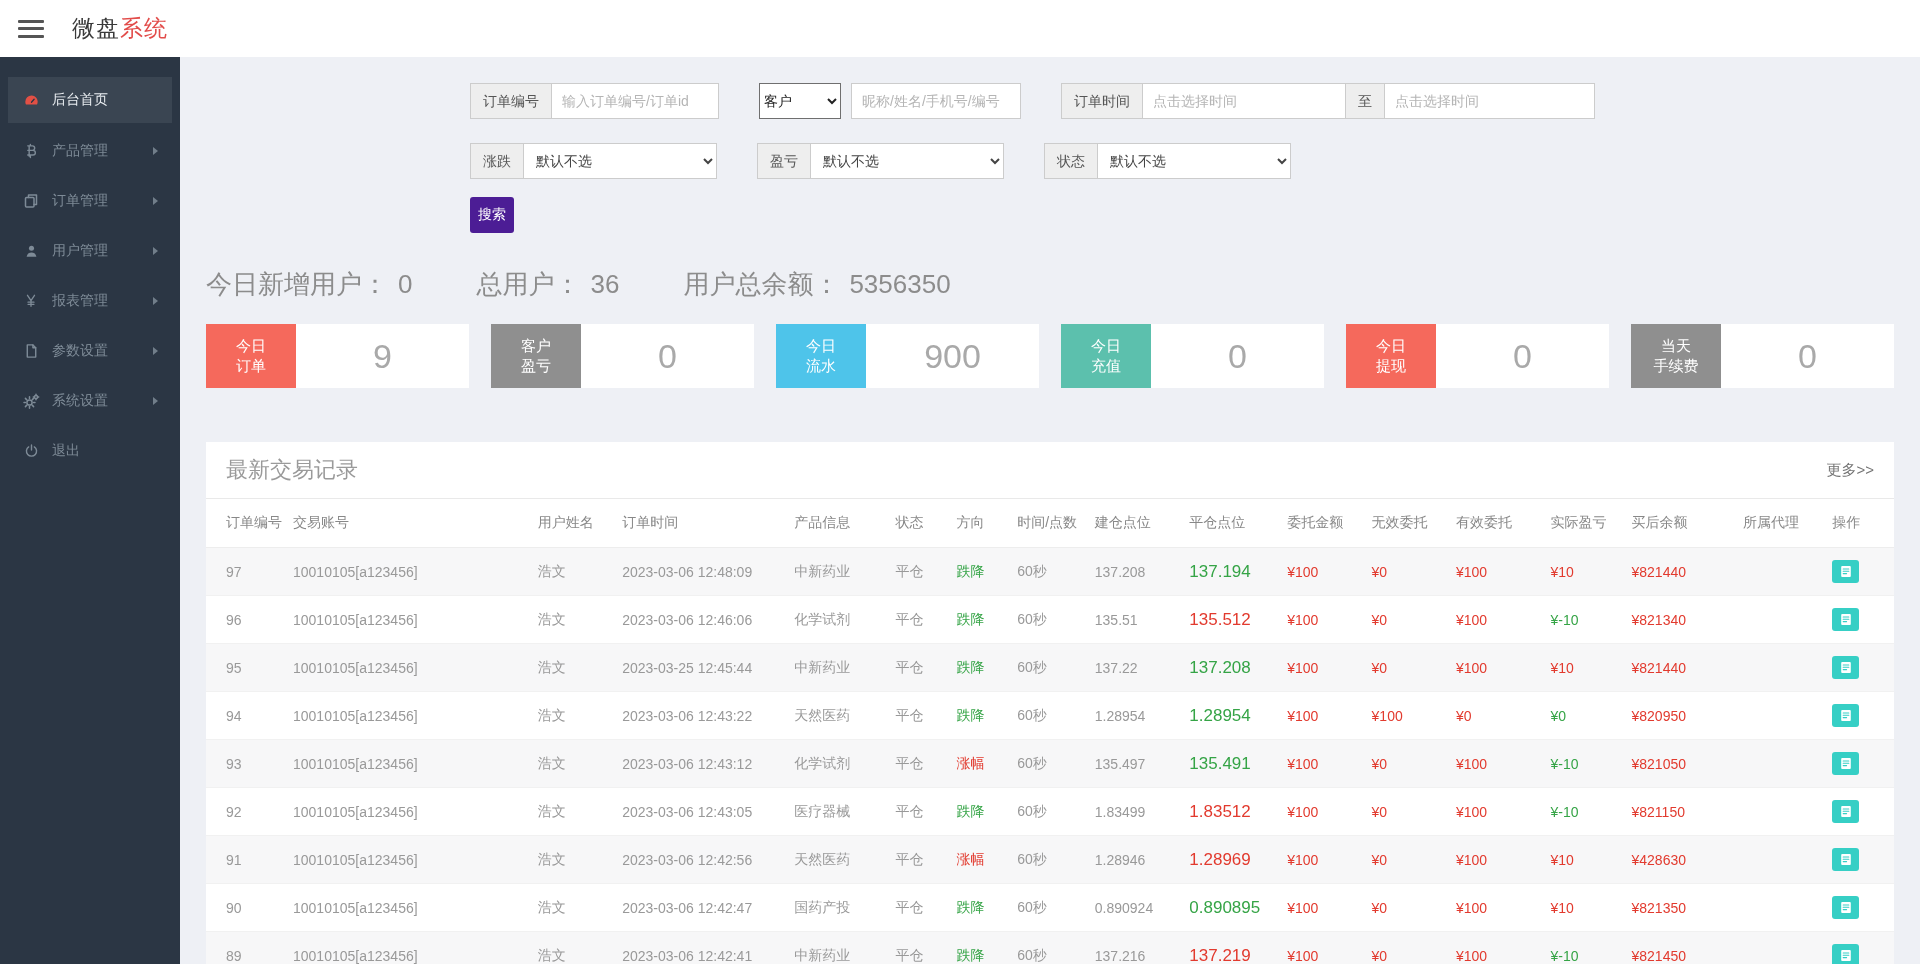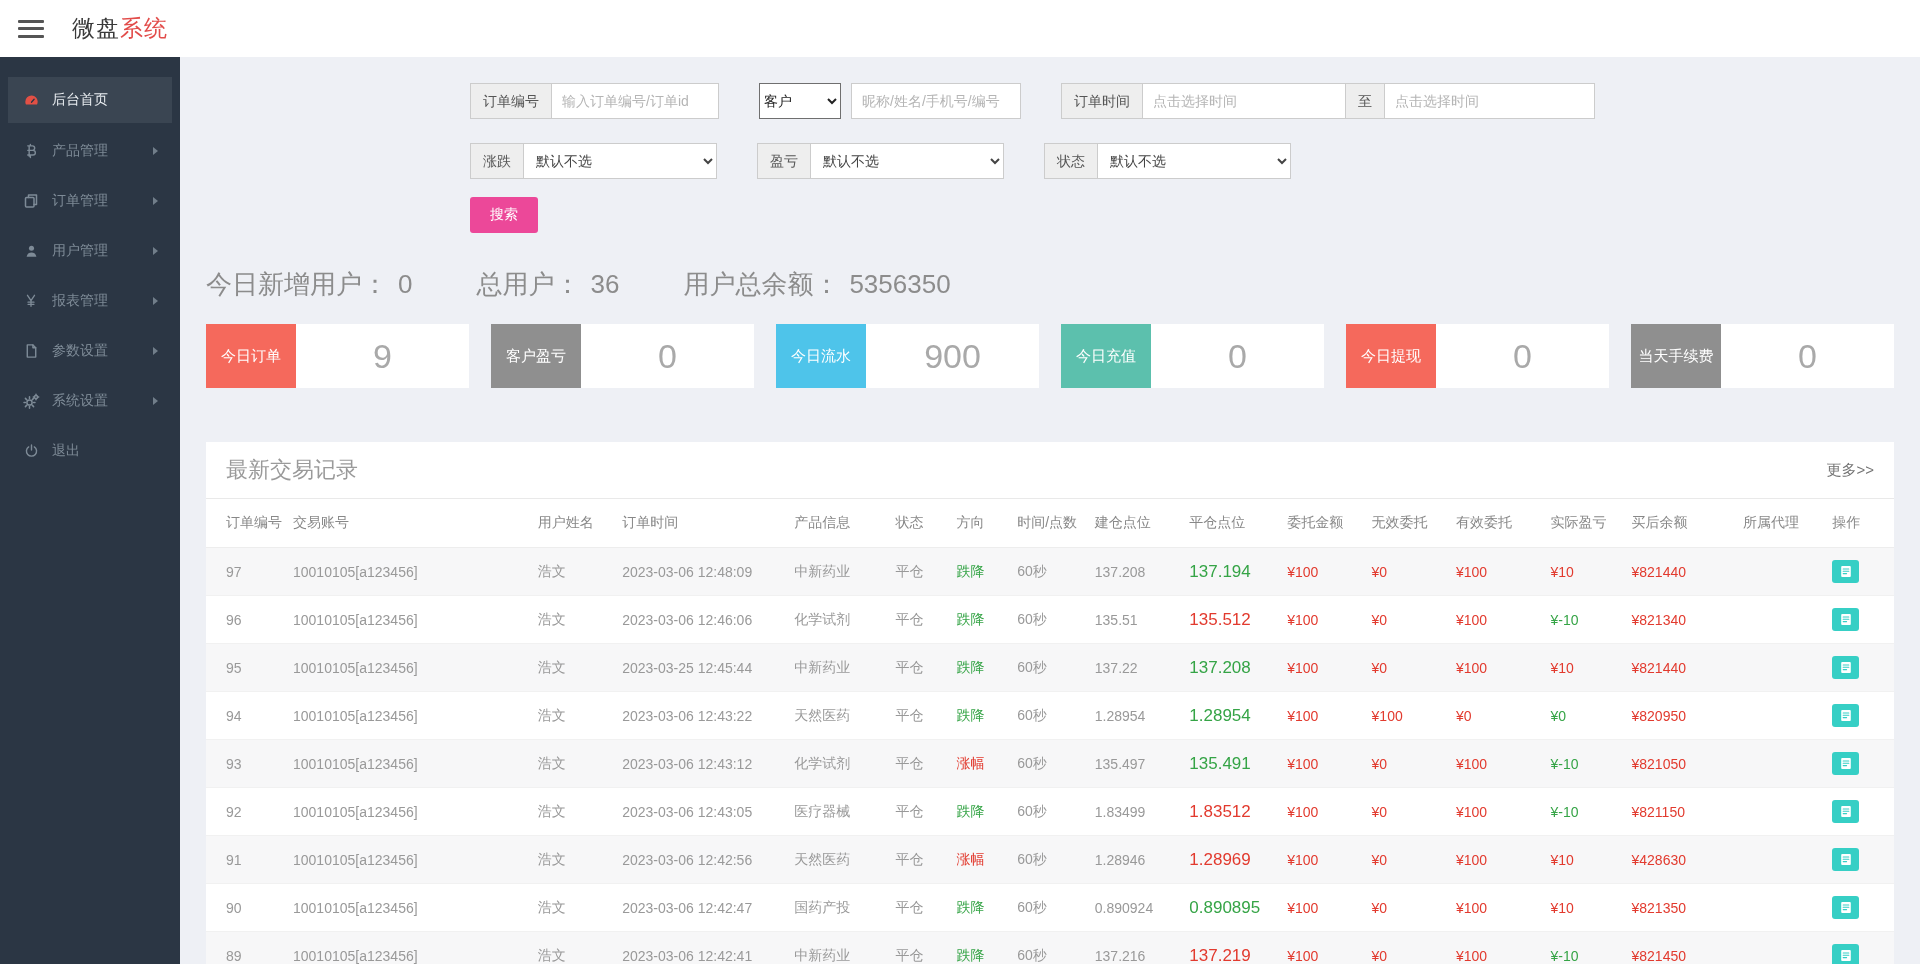--- a/index.html
+++ b/index.html
@@ -39,32 +39,32 @@
     color:#555;background:#fff;outline:none;}
   .finput::placeholder{color:#b5b5b5;}
   .w-order{width:168px;}
   .w-cust{width:170px;}
   .w-date{width:204px;}
   .w-date2{width:210px;}
   .sel-customer{height:36px;width:82px;font-size:14px;color:#222;border:1px solid #6f6f6f;
     background:#fff;margin-right:10px;outline:none;}
   .sel-filter{height:36px;width:194px;font-size:14px;color:#444;border:1px solid #ccc;
     background:#fff;padding:0 8px;outline:none;}
-  .search-btn{margin-top:18px;background:#ec4899;color:#fff;font-size:14px;border:none;
-    border-radius:3px;padding:9px 20px;cursor:pointer;}
+  .search-btn{margin-top:18px;background:#4c1d95;color:#fff;font-size:14px;border:none;
+    border-radius:3px;padding:9px 8px;cursor:pointer;}
 
   
   .summary{display:flex;margin-top:34px;color:#8c8c8c;font-size:26px;}
   .summary .s-item{margin-right:64px;display:flex;align-items:baseline;white-space:nowrap;}
   .summary .s-value{margin-left:10px;}
 
   
   .cards{display:flex;gap:22px;margin-top:22px;}
   .card{flex:1;height:64px;display:flex;}
-  .card-label{width:90px;color:#fff;font-size:15px;display:flex;flex-direction:row;
+  .card-label{width:90px;color:#fff;font-size:15px;display:flex;flex-direction:column;
     justify-content:center;align-items:center;line-height:1.35;flex-shrink:0;}
   .card-value{flex:1;background:#fff;display:flex;align-items:center;justify-content:center;
     font-size:34px;font-weight:300;color:#a9a9a9;}
 
   
   .table-panel{background:#fff;margin-top:54px;}
   .tp-head{display:flex;justify-content:space-between;align-items:center;padding:13px 20px;
     border-bottom:1px solid #e9e9e9;}
   .tp-title{color:#9a9a9a;font-size:22px;}
   .tp-more{color:#737373;font-size:15px;cursor:pointer;}

